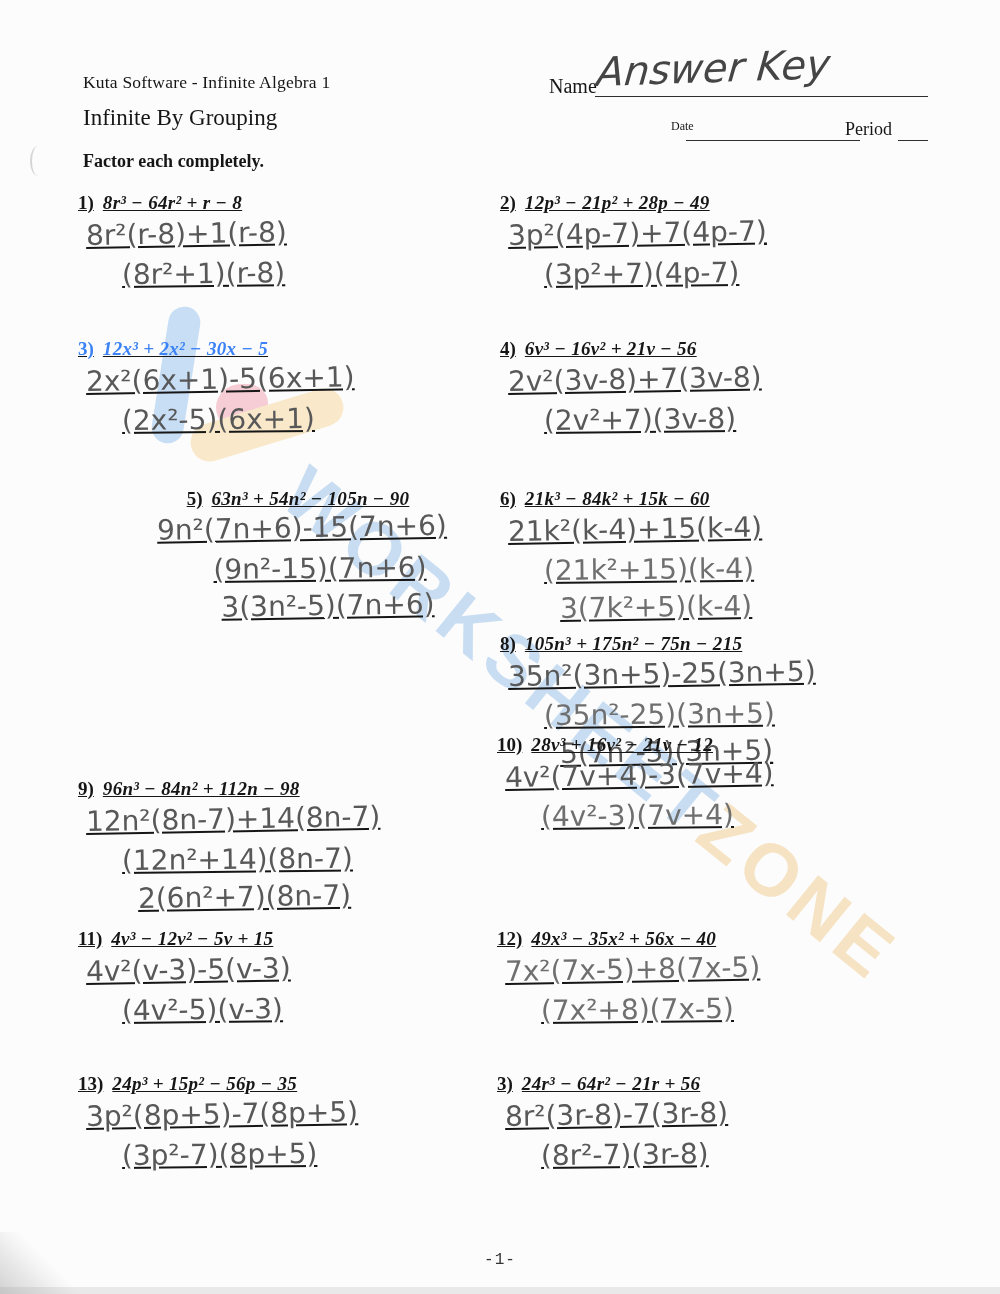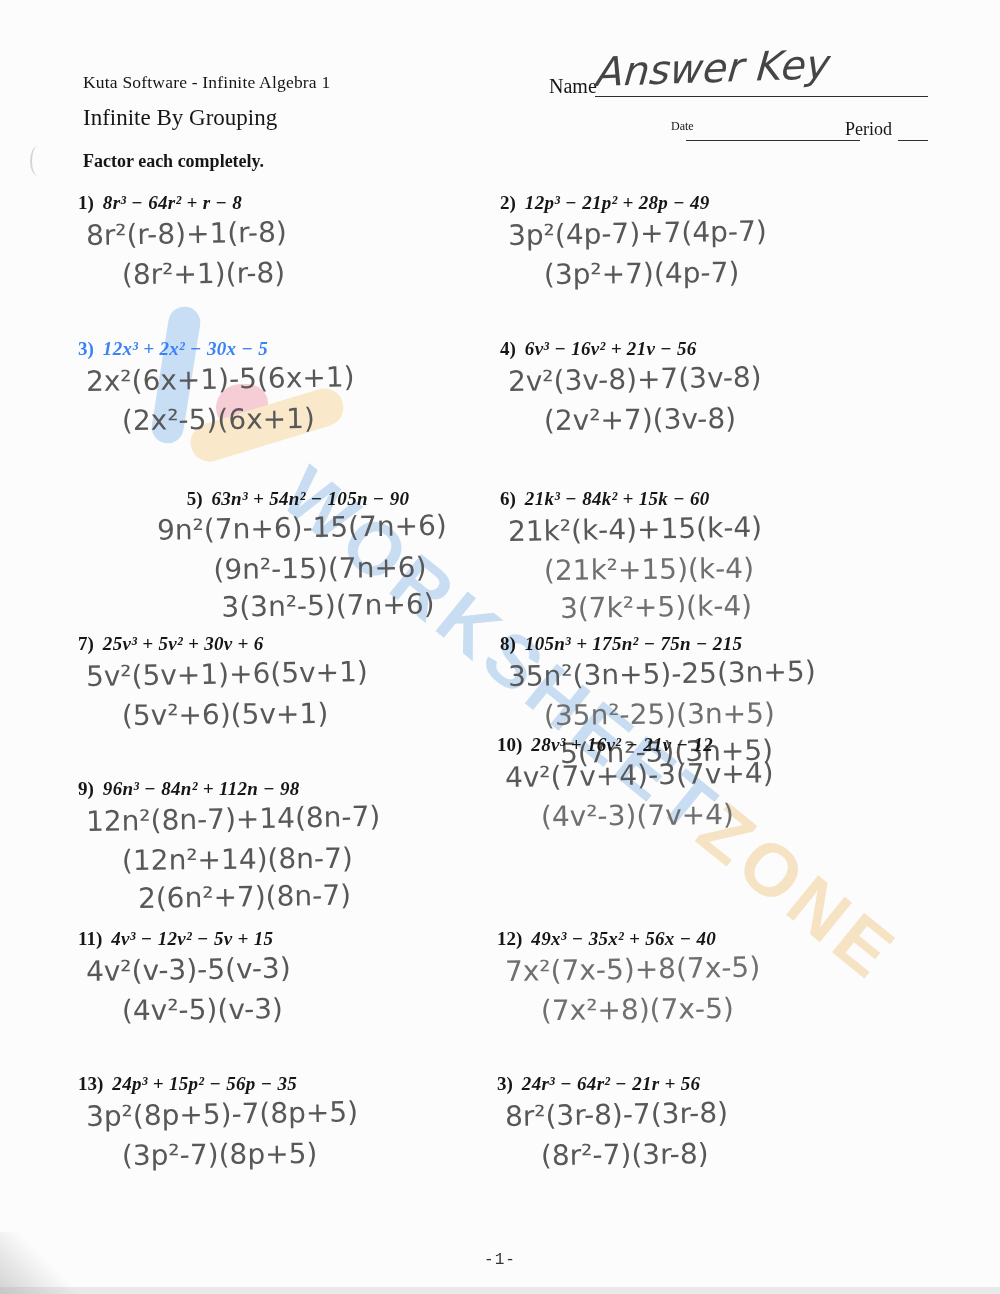--- a/index.html
+++ b/index.html
@@ -44,21 +44,21 @@
   .name-line    { position:absolute; left:595px; top:96px;  width:333px; border-bottom:1.6px solid #2e2e2e; }
   .name-hw      { position:absolute; left:597px; top:45px;  font-family:"DejaVu Sans", sans-serif;
                   font-size:40px; font-style:italic; color:#454545;
                   transform:rotate(-2deg) skewX(-7deg); white-space:nowrap; }
   .date-label   { position:absolute; left:645px; top:119px; font-size:12px;margin-left:26px; }
   .date-line    { position:absolute; left:686px; top:140px; width:174px; border-bottom:1.6px solid #2e2e2e; }
   .period-label { position:absolute; left:845px; top:119px; font-size:18px; }
   .period-line  { position:absolute; left:898px; top:140px; width:30px;  border-bottom:1.6px solid #2e2e2e; }
 
   
-  .prob  { position:absolute; width:440px; }
+  .prob  { position:absolute; width:440px;text-decoration:underline; }
   .phead { font-size:19px; line-height:26px; margin-bottom:1px; white-space:nowrap; }
   .pnum  { font-weight:700; margin-right:9px; }
   .pexpr { font-style:italic; font-weight:600; letter-spacing:0.3px; }
   .p3 .phead { color:#3b82f6; }
   .hw {
     font-family:"DejaVu Sans", sans-serif; color:#585858;
     font-size:28px; line-height:1.38; white-space:nowrap;
     transform-origin:left center;
   }
   .hw.l1 { margin-left:8px;  transform:rotate(-1deg); }
@@ -117,28 +117,20 @@
 
   <div class="prob p5" style="left:78px; top:486px;text-align:center;">
     <div class="phead">
       <span class="pnum">5)</span><span class="pexpr">63n³ + 54n² − 105n − 90</span>
     </div>
     <div class="hw l1">9n²(7n+6)-15(7n+6)</div>
     <div class="hw l2">(9n²-15)(7n+6)</div>
     <div class="hw l3">3(3n²-5)(7n+6)</div>
   </div>
 
-  <div class="prob p7" style="left:78px; top:631px;">
-    <div class="phead">
-      <span class="pnum">7)</span><span class="pexpr">25v³ + 5v² + 30v + 6</span>
-    </div>
-    <div class="hw l1">5v²(5v+1)+6(5v+1)</div>
-    <div class="hw l2">(5v²+6)(5v+1)</div>
-    <div class="hw l3"></div>
-  </div>
 
   <div class="prob p9" style="left:78px; top:776px;">
     <div class="phead">
       <span class="pnum">9)</span><span class="pexpr">96n³ − 84n² + 112n − 98</span>
     </div>
     <div class="hw l1">12n²(8n-7)+14(8n-7)</div>
     <div class="hw l2">(12n²+14)(8n-7)</div>
     <div class="hw l3">2(6n²+7)(8n-7)</div>
   </div>
 

